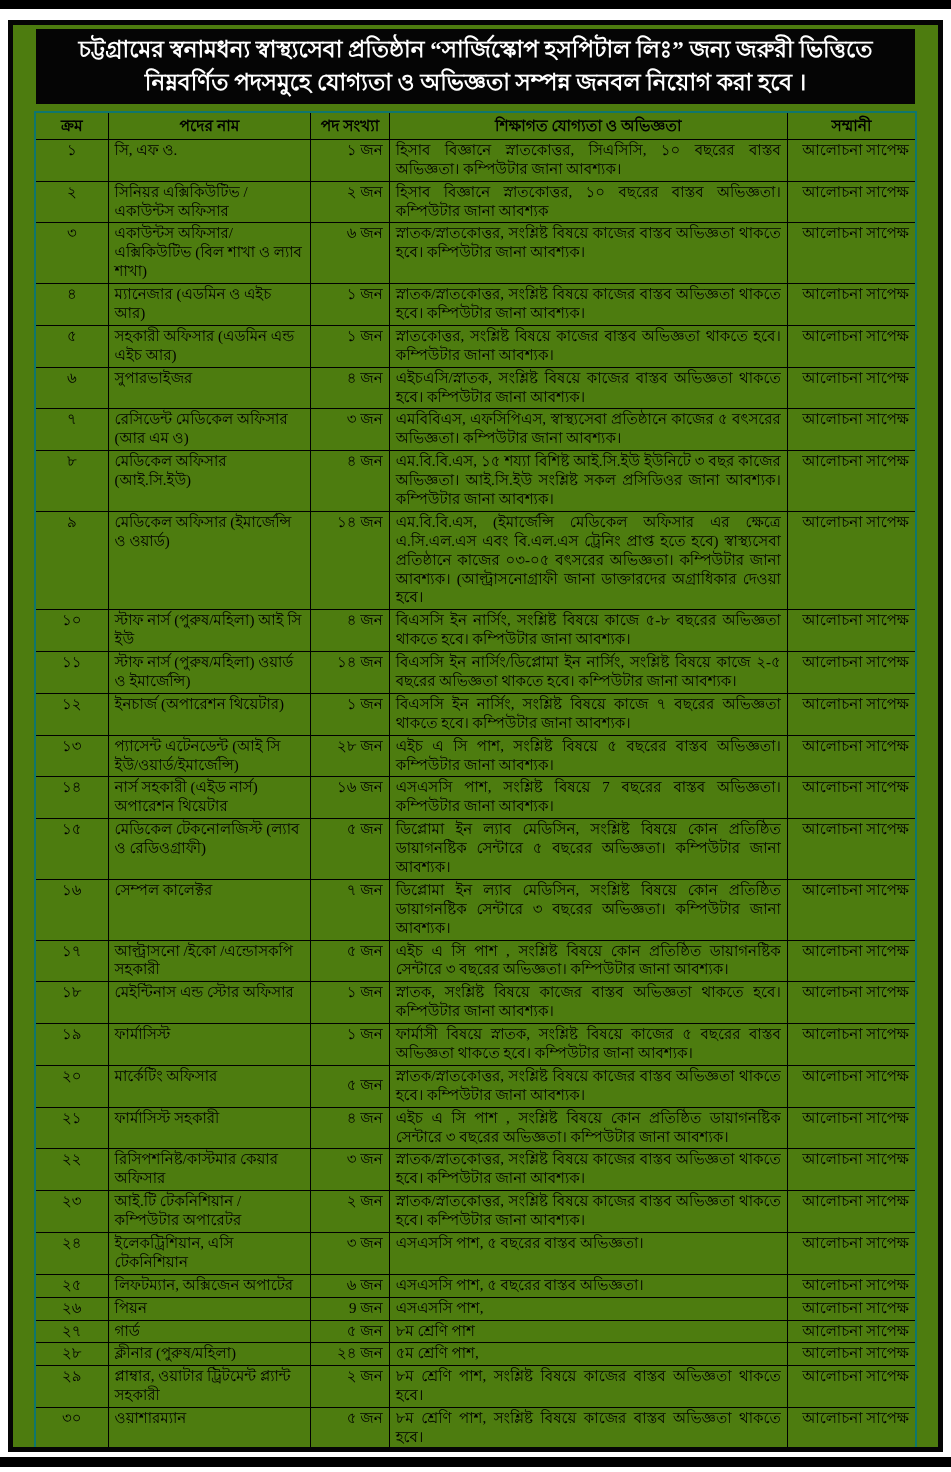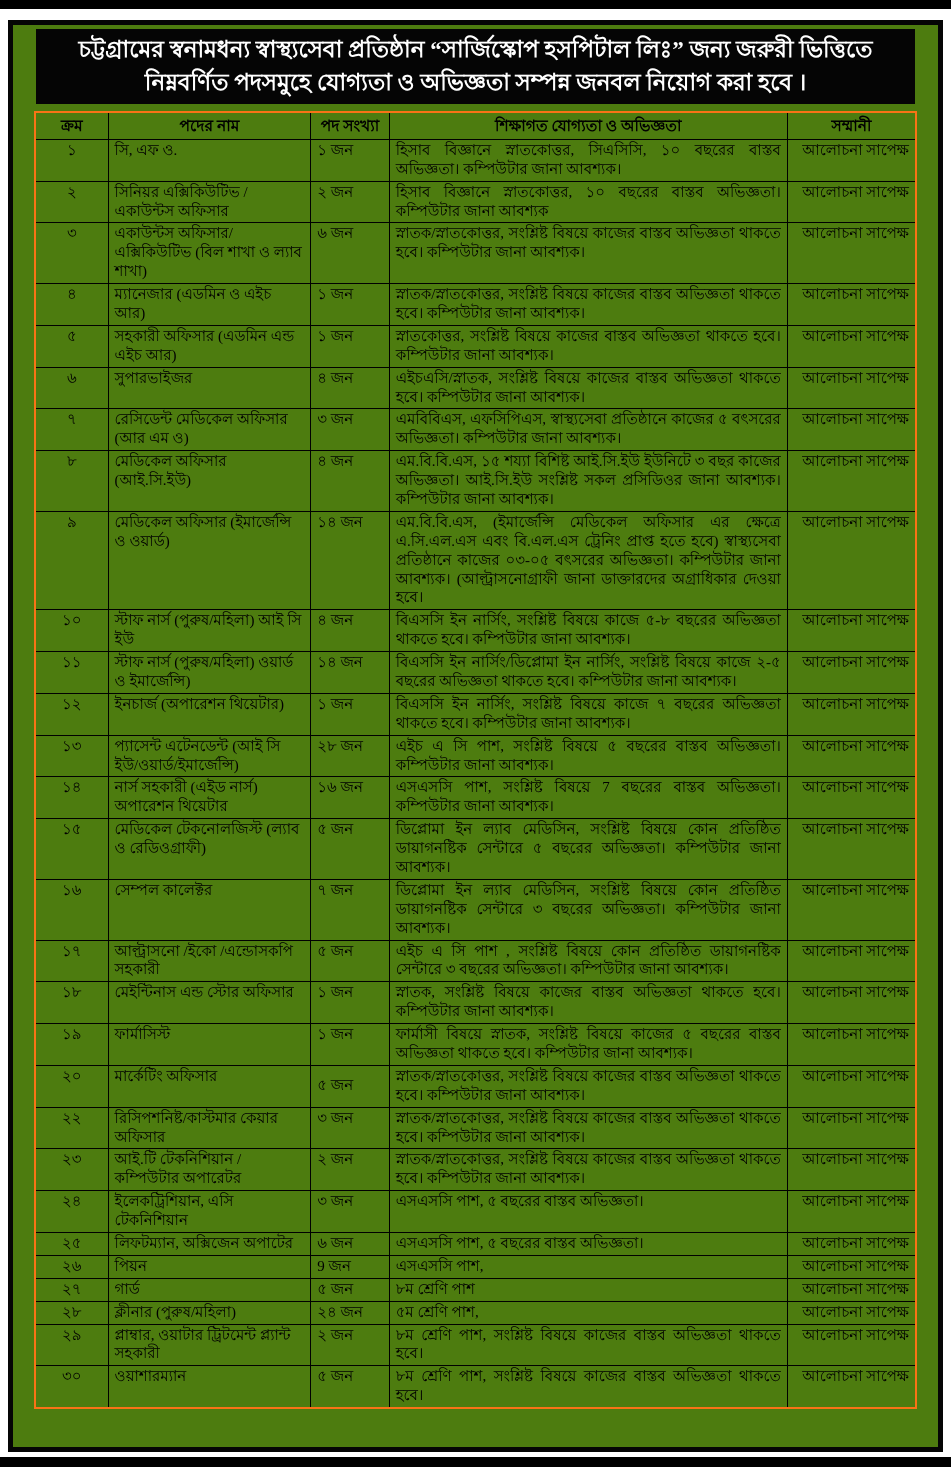--- a/index.html
+++ b/index.html
@@ -34,21 +34,21 @@
     font-weight: bold;
     font-size: 23px;
     line-height: 1.42;
     padding: 5px 8px;
     margin: 0 2px 7px 2px;
   }
 
   table.jobs-table {
     width: 100%;
     border-collapse: collapse;
-    border: 2px solid #f97316;
+    border: 2px solid #0f766e;
     table-layout: fixed;
   }
   table.jobs-table th, table.jobs-table td {
     border: 1.5px solid #000;
     vertical-align: top;
     padding: 1px 6px 2px 6px;
     font-size: 15px;
     line-height: 1.26;
     word-wrap: break-word;
   }
@@ -59,21 +59,21 @@
     padding-top: 3px;
     padding-bottom: 3px;
   }
   col.c-sl    { width: 8.3%; }
   col.c-post  { width: 23%;  }
   col.c-count { width: 8.9%; }
   col.c-qual  { width: 45.2%;}
   col.c-sal   { width: 14.6%;}
 
   td.cell-sl    { text-align: center; }
-  td.cell-count { text-align: left; padding-right: 9px; white-space: nowrap; }
+  td.cell-count { text-align: right; padding-right: 9px; white-space: nowrap; }
   td.cell-count.v-mid { vertical-align: middle; }
   td.cell-qual  { text-align: justify; }
   td.cell-sal   { text-align: right; padding-left: 8px; }
 </style>
 </head>
 <body>
 
 <div class="top-edge-bar"></div>
 
 <div class="page-frame">
@@ -232,20 +232,27 @@
     <td class="cell-sal">আলোচনা সাপেক্ষ</td>
   </tr>
         <tr>
     <td class="cell-sl">২০</td>
     <td class="cell-post">মার্কেটিং অফিসার</td>
     <td class="cell-count v-mid">৫ জন</td>
     <td class="cell-qual">স্নাতক/স্নাতকোত্তর, সংশ্লিষ্ট বিষয়ে কাজের বাস্তব অভিজ্ঞতা থাকতে হবে। কম্পিউটার জানা আবশ্যক।</td>
     <td class="cell-sal">আলোচনা সাপেক্ষ</td>
   </tr>
         <tr>
+    <td class="cell-sl">২১</td>
+    <td class="cell-post">ফার্মাসিস্ট সহকারী</td>
+    <td class="cell-count">৪ জন</td>
+    <td class="cell-qual">এইচ এ সি পাশ , সংশ্লিষ্ট বিষয়ে কোন প্রতিষ্ঠিত ডায়াগনষ্টিক সেন্টারে ৩ বছরের অভিজ্ঞতা। কম্পিউটার জানা আবশ্যক।</td>
+    <td class="cell-sal">আলোচনা সাপেক্ষ</td>
+  </tr>
+        <tr>
     <td class="cell-sl">২২</td>
     <td class="cell-post">রিসিপশনিষ্ট/কাস্টমার কেয়ার অফিসার</td>
     <td class="cell-count">৩ জন</td>
     <td class="cell-qual">স্নাতক/স্নাতকোত্তর, সংশ্লিষ্ট বিষয়ে কাজের বাস্তব অভিজ্ঞতা থাকতে হবে। কম্পিউটার জানা আবশ্যক।</td>
     <td class="cell-sal">আলোচনা সাপেক্ষ</td>
   </tr>
         <tr>
     <td class="cell-sl">২৩</td>
     <td class="cell-post">আই.টি টেকনিশিয়ান / কম্পিউটার অপারেটর</td>
     <td class="cell-count">২ জন</td>

